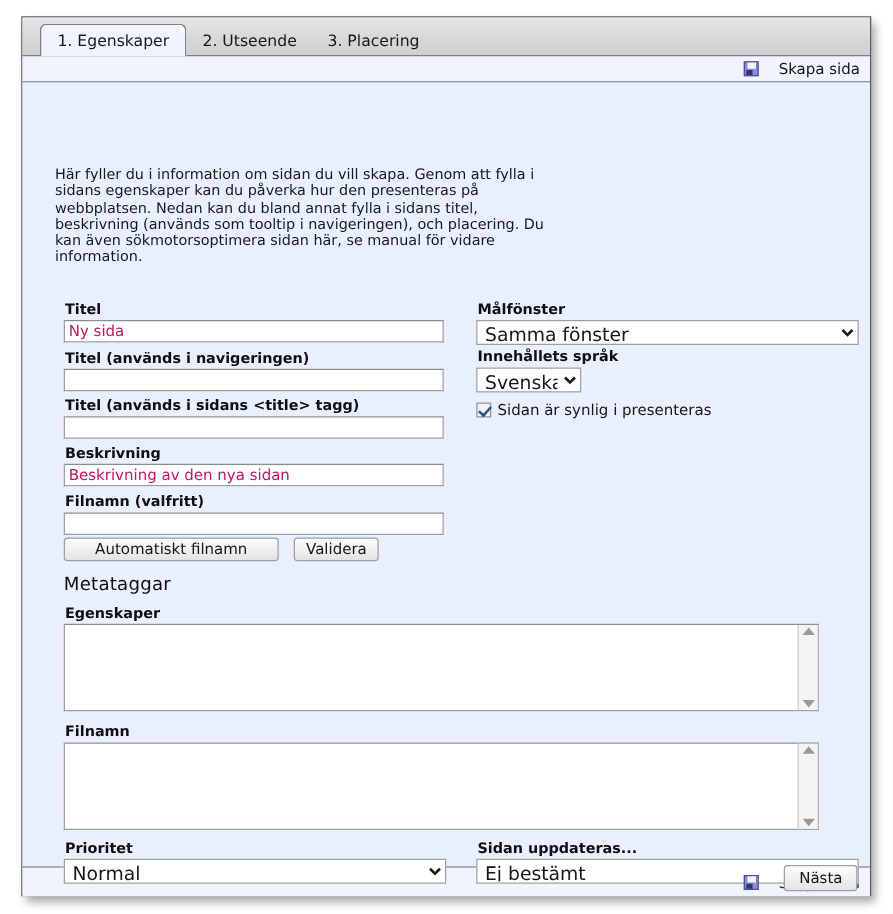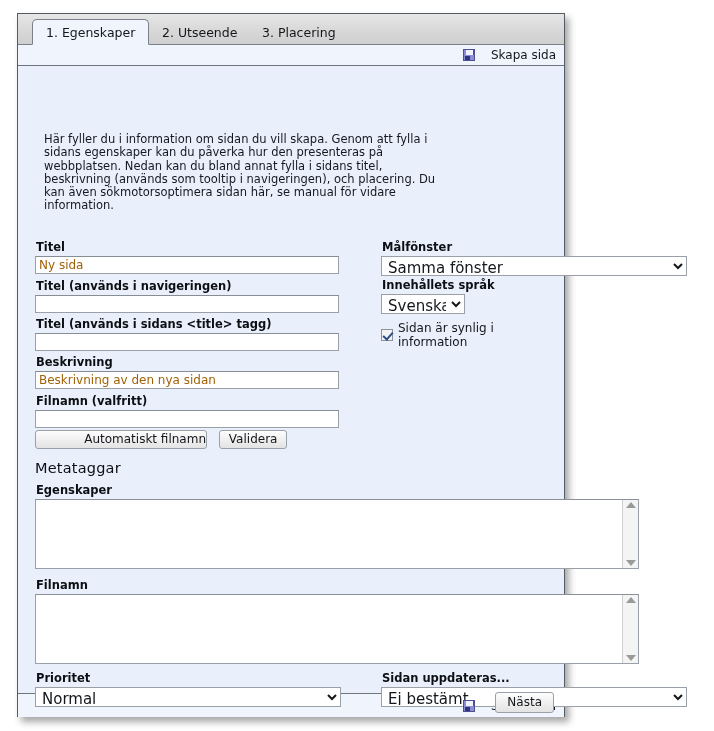--- a/index.html
+++ b/index.html
@@ -14,21 +14,21 @@
     font-size: 12px;
     color: #1a1a1a;
     overflow: hidden;
   }
 
   
   #window {
     position: absolute;
     left: 17px;
     top: 13px;
-    width: 548px;
+    width: 680px;
     height: 704px;
     box-sizing: border-box;
     border: 1px solid #555b63;
     background: #eaf0fb;
     box-shadow: 4px 5px 7px rgba(0,0,0,0.35);
   }
 
   
   #tabstrip {
     position: relative;
@@ -129,21 +129,21 @@
   #intro {
     position: absolute;
     left: 26px;
     top: 67px;
     width: 400px;
     font-size: 11.5px;
     line-height: 13.3px;
     color: #141820;
   }
 
-  .col-left  { position: absolute; left: 17px; }
+  .col-left  { position: absolute; left: 33px; }
   .col-right { position: absolute; left: 363px; }
 
   .fieldlabel {
     font-size: 11.5px;
     font-weight: bold;
     color: #0c0f14;
     margin: 0 0 2px 1px;
     white-space: nowrap;
   }
   .sectionhead {
@@ -156,21 +156,21 @@
   input.txt {
     display: block;
     width: 304px;
     height: 18px;
     box-sizing: border-box;
     border: 1px solid #9aa0a8;
     border-top-color: #878d95;
     background: #ffffff;
     font-family: "DejaVu Sans", "Liberation Sans", sans-serif;
     font-size: 12px;
-    color: #a16207;
+    color: #be185d;
     padding: 1px 3px;
     outline: none;
   }
 
   select.sel {
     display: block;
     box-sizing: border-box;
     height: 20px;
     border: 1px solid #9aa0a8;
     background: #ffffff;
@@ -182,21 +182,21 @@
   }
   select.wide   { width: 306px; }
   select.narrow { width: 84px; }
   select.half   { width: 306px; }
 
   .btn {
     display: inline-block;
     box-sizing: border-box;
     height: 19px;
     line-height: 17px;
-    text-align: right;
+    text-align: center;
     border: 1px solid #9aa0a8;
     border-radius: 3px;
     background: linear-gradient(to bottom,#fdfdfd 0%,#f0f0f0 50%,#e3e3e3 100%);
     font-family: "DejaVu Sans", "Liberation Sans", sans-serif;
     font-size: 12px;
     color: #14171c;
     cursor: default;
     padding: 0 9px;
   }
   #btn-autofile { width: 172px; padding: 0; }
@@ -344,21 +344,21 @@
 
     <div class="col-right" style="top:212px">
       <div class="fieldlabel">Innehållets språk</div>
       <select class="sel narrow">
         <option>Svenska</option>
       </select>
     </div>
 
     <div class="col-right chkrow" style="top:255px">
       <span class="chkbox checked"></span>
-      <span>Sidan är synlig i information</span>
+      <span>Sidan är synlig i presenteras</span>
     </div>
 
     <div class="col-left sectionhead" style="top:394px">Metataggar</div>
 
     <div class="col-left" style="top:417px">
       <div class="fieldlabel">Egenskaper</div>
       <div class="ta-wrap" style="height:70px">
         <textarea placeholder="" style=""></textarea>
         <div class="scrollbar">
           <span class="sb-arrow up"></span>

